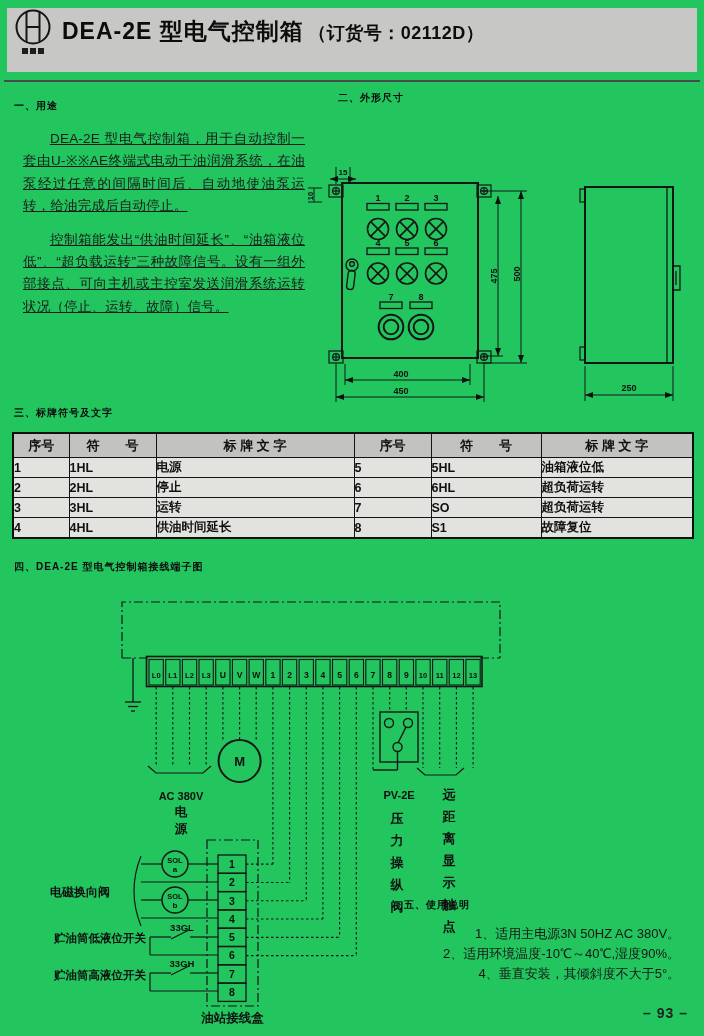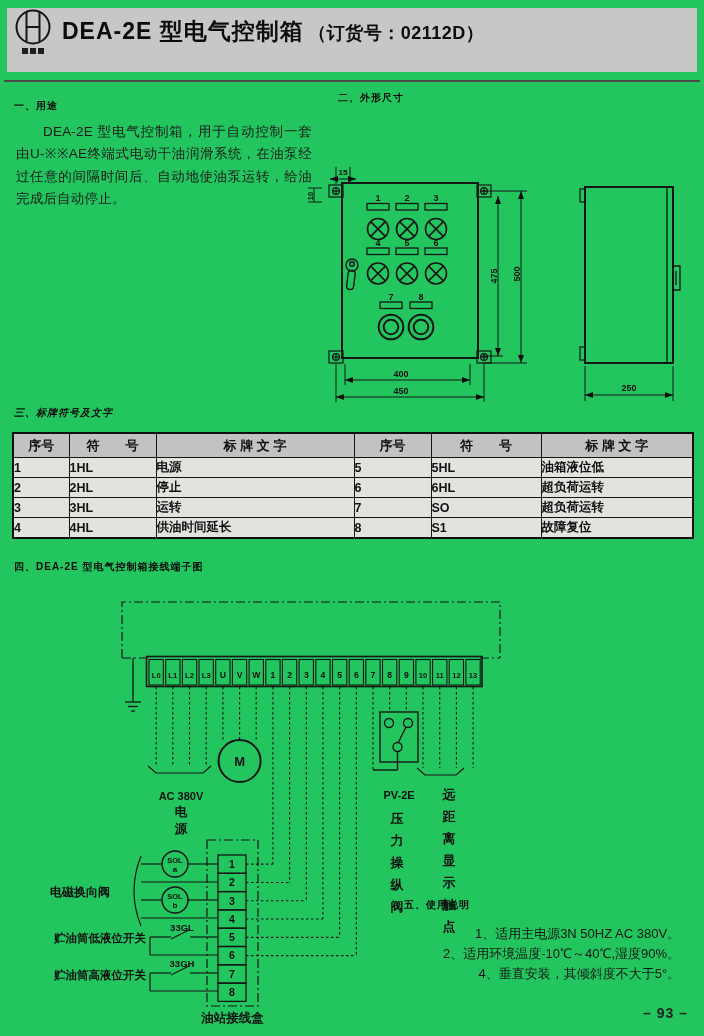--- a/index.html
+++ b/index.html
@@ -11,21 +11,21 @@
   .logo{left:12px;top:6px;}
   .title{left:62px;top:16px;font-weight:bold;color:#0c0c0c;white-space:nowrap;}
   .title .main{font-size:23px;letter-spacing:1px;}
   .title .order{font-size:18px;letter-spacing:.5px;}
   .rule{left:4px;top:80px;width:696px;height:2px;background:#4a4a4a;}
   
   .sect{font-size:10px;font-weight:bold;letter-spacing:1px;color:#0c0c0c;white-space:nowrap;}
   
   .para{left:12px;top:117px;width:304px;font-size:13.5px;line-height:22.4px;
         text-align:justify;color:#1a1a1a;letter-spacing:.2px;}
-  .para p{margin:4px;text-indent:2em;}
+  .para p{margin:11px;text-indent:2em;text-decoration:underline;}
   
   table.sign{left:12px;top:432px;width:680px;border-collapse:collapse;
              border:2.5px solid #0f0f0f;table-layout:fixed;}
   table.sign th{background:#c2c2c0;height:23px;font-size:13px;font-weight:bold;}
   table.sign td{background:#e2e2df;height:19px;font-size:12.5px;font-weight:bold;}
   table.sign th,table.sign td{border:1.5px solid #141414;
              padding:0;white-space:nowrap;overflow:hidden;}
   
   .items{left:443px;top:924px;font-size:13px;line-height:19.8px;color:#161616;white-space:nowrap;text-align:right;}
   .pageno{left:643px;top:1005px;font-size:14px;letter-spacing:1px;color:#222;font-weight:bold;}
@@ -51,25 +51,26 @@
   </div>
   <div class="abs title">
     <span class="main">DEA-2E 型电气控制箱</span>
     <span class="order">（订货号：02112D）</span>
   </div>
   <div class="abs rule"></div>
 
   <div class="abs sect" style="left:14px;top:99px;">一、用途</div>
   <div class="abs para">
     <p>DEA-2E 型电气控制箱，用于自动控制一套由U-※※AE终端式电动干油润滑系统，在油泵经过任意的间隔时间后、自动地使油泵运转，给油完成后自动停止。</p>
+    <p>控制箱能发出“供油时间延长”、“油箱液位低”、“超负载运转”三种故障信号。设有一组外部接点、可向主机或主控室发送润滑系统运转状况（停止、运转、故障）信号。</p>
   </div>
 
   <div class="abs sect" style="left:338px;top:91px;">二、外形尺寸</div>
 
-  <div class="abs sect" style="left:14px;top:406px;font-style:italic;">三、标牌符号及文字</div>
+  <div class="abs sect" style="left:14px;top:406px;">三、标牌符号及文字</div>
 
   <table class="sign abs">
     <colgroup>
       <col style="width:56px">
         <col style="width:87px">
         <col style="width:198px">
       <col style="width:77px">
         <col style="width:110px">
         <col style="width:152px">
     </colgroup>

